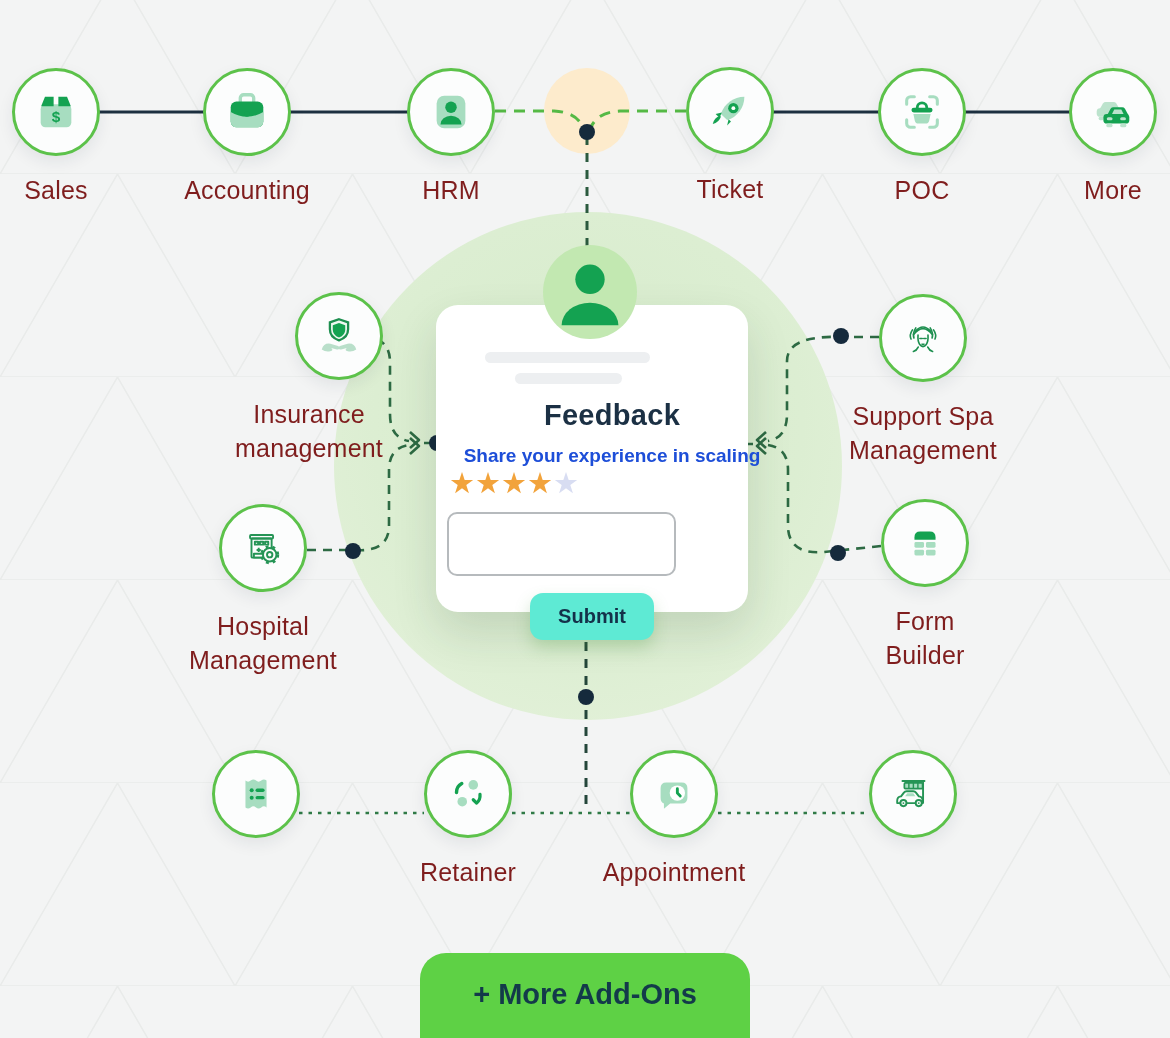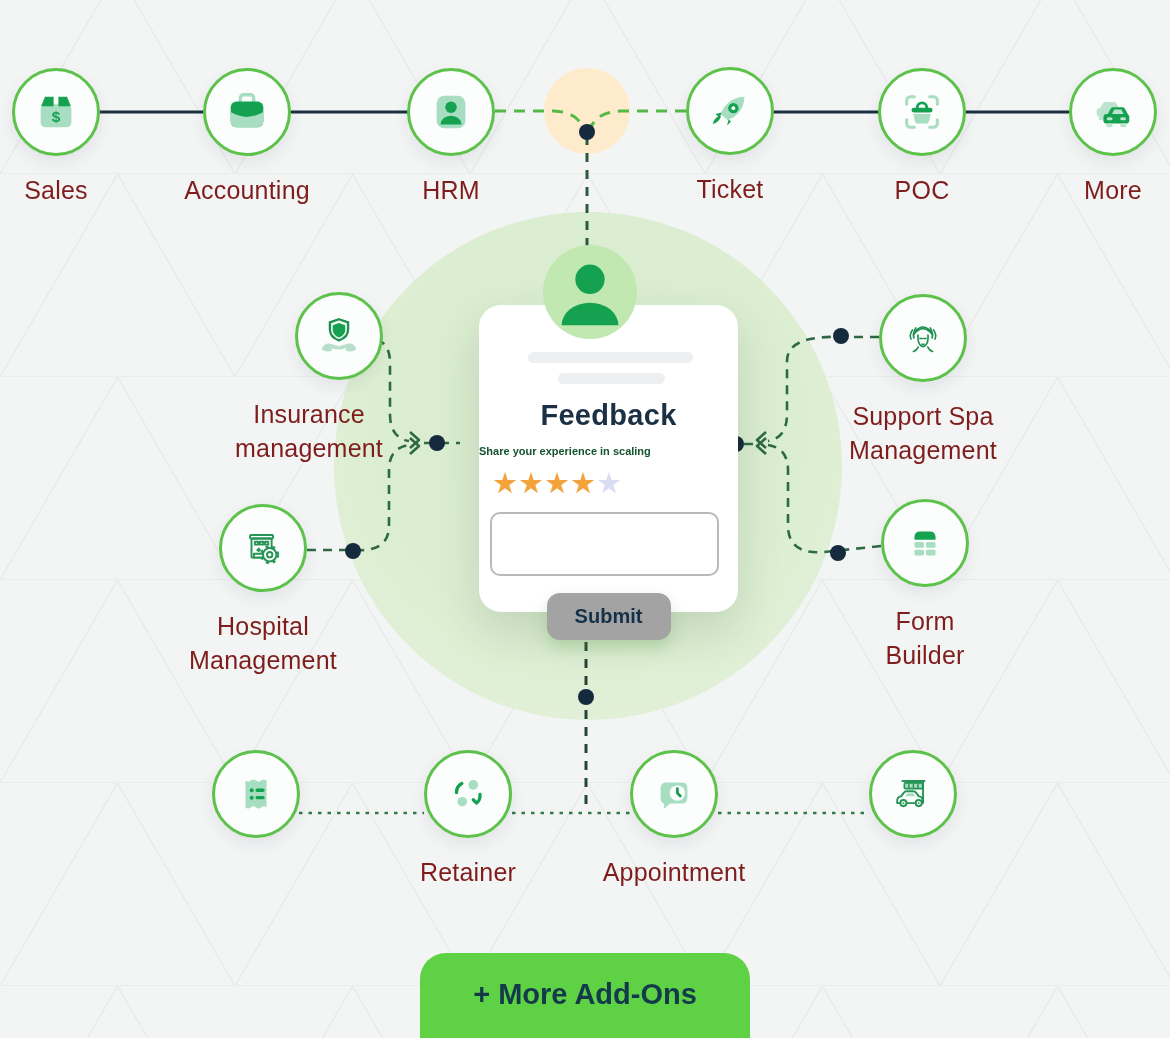--- a/index.html
+++ b/index.html
@@ -24,51 +24,52 @@
     width:88px; height:88px; border-radius:50%;
     background:#fcfdfd; border:3px solid #5cc24a;
     display:flex; align-items:center; justify-content:center;
     box-shadow:0 6px 16px rgba(20,40,60,.08);
   }
   .mod-label {
     margin-top:17px; font-size:25px; font-weight:400; color:#7f1d1d;
     text-align:center; line-height:34px; letter-spacing:.2px;
   }
   .feedback-card {
-    position:absolute; left:479px; top:305px; width:259px; height:307px;
+    position:absolute; left:436px; top:305px; width:312px; height:307px;
     background:#ffffff; border-radius:22px; z-index:3;
     box-shadow:0 20px 45px rgba(35,60,40,.14);
+    padding-left:20px;
   }
   .avatar {
     position:absolute; left:543px; top:245px; width:94px; height:94px;
     border-radius:50%; background:#c2e8b1; overflow:hidden; z-index:4;
     display:flex; align-items:center; justify-content:center;
   }
   .skeleton { position:absolute; background:#edeff1; border-radius:6px; height:11px; }
   .skel-1 { left:49px; top:47px; width:165px; }
   .skel-2 { left:79px; top:68px; width:107px; }
   .card-title {
     position:absolute; top:94px; width:100%; text-align:center;
     font-size:29px; font-weight:700; color:#1b3044; letter-spacing:.3px;
   }
   .card-subtitle {
-    position:absolute; top:140px; width:100%; text-align:left;
-    font-size:11px; font-weight:600; color:#14532d;
+    position:absolute; top:140px; width:100%; text-align:center;
+    font-size:19px; font-weight:600; color:#1d4ed8;
   }
   .stars { position:absolute; left:13px; top:164px; font-size:29px; line-height:1; letter-spacing:0; }
   .stars span { cursor:pointer; }
   .comment-box {
     position:absolute; left:11px; top:207px; width:229px; height:64px;
     border:2px solid #b6babd; border-radius:10px; background:#fff;
     resize:none; outline:none; font-family:"Liberation Sans",sans-serif; font-size:14px; padding:8px; color:#14293c;
   }
   .submit-btn {
     position:absolute; left:50%; transform:translateX(-50%); top:288px;
     width:124px; height:47px; border:none; border-radius:13px;
-    background:#a3a3a3; color:#143149; font-size:20px; font-weight:700;
+    background:#5eead4; color:#143149; font-size:20px; font-weight:700;
     font-family:"Liberation Sans",sans-serif; cursor:pointer;
     box-shadow:0 8px 16px rgba(70,150,60,.25);
   }
   .cta-btn {
     position:absolute; left:420px; top:953px; width:330px; height:110px;
     border:none; border-radius:26px; background:#5ed145; z-index:3;
     color:#133a4a; font-size:29px; font-weight:700; cursor:pointer;
     font-family:"Liberation Sans",sans-serif; padding-bottom:28px;
   }
 </style>

